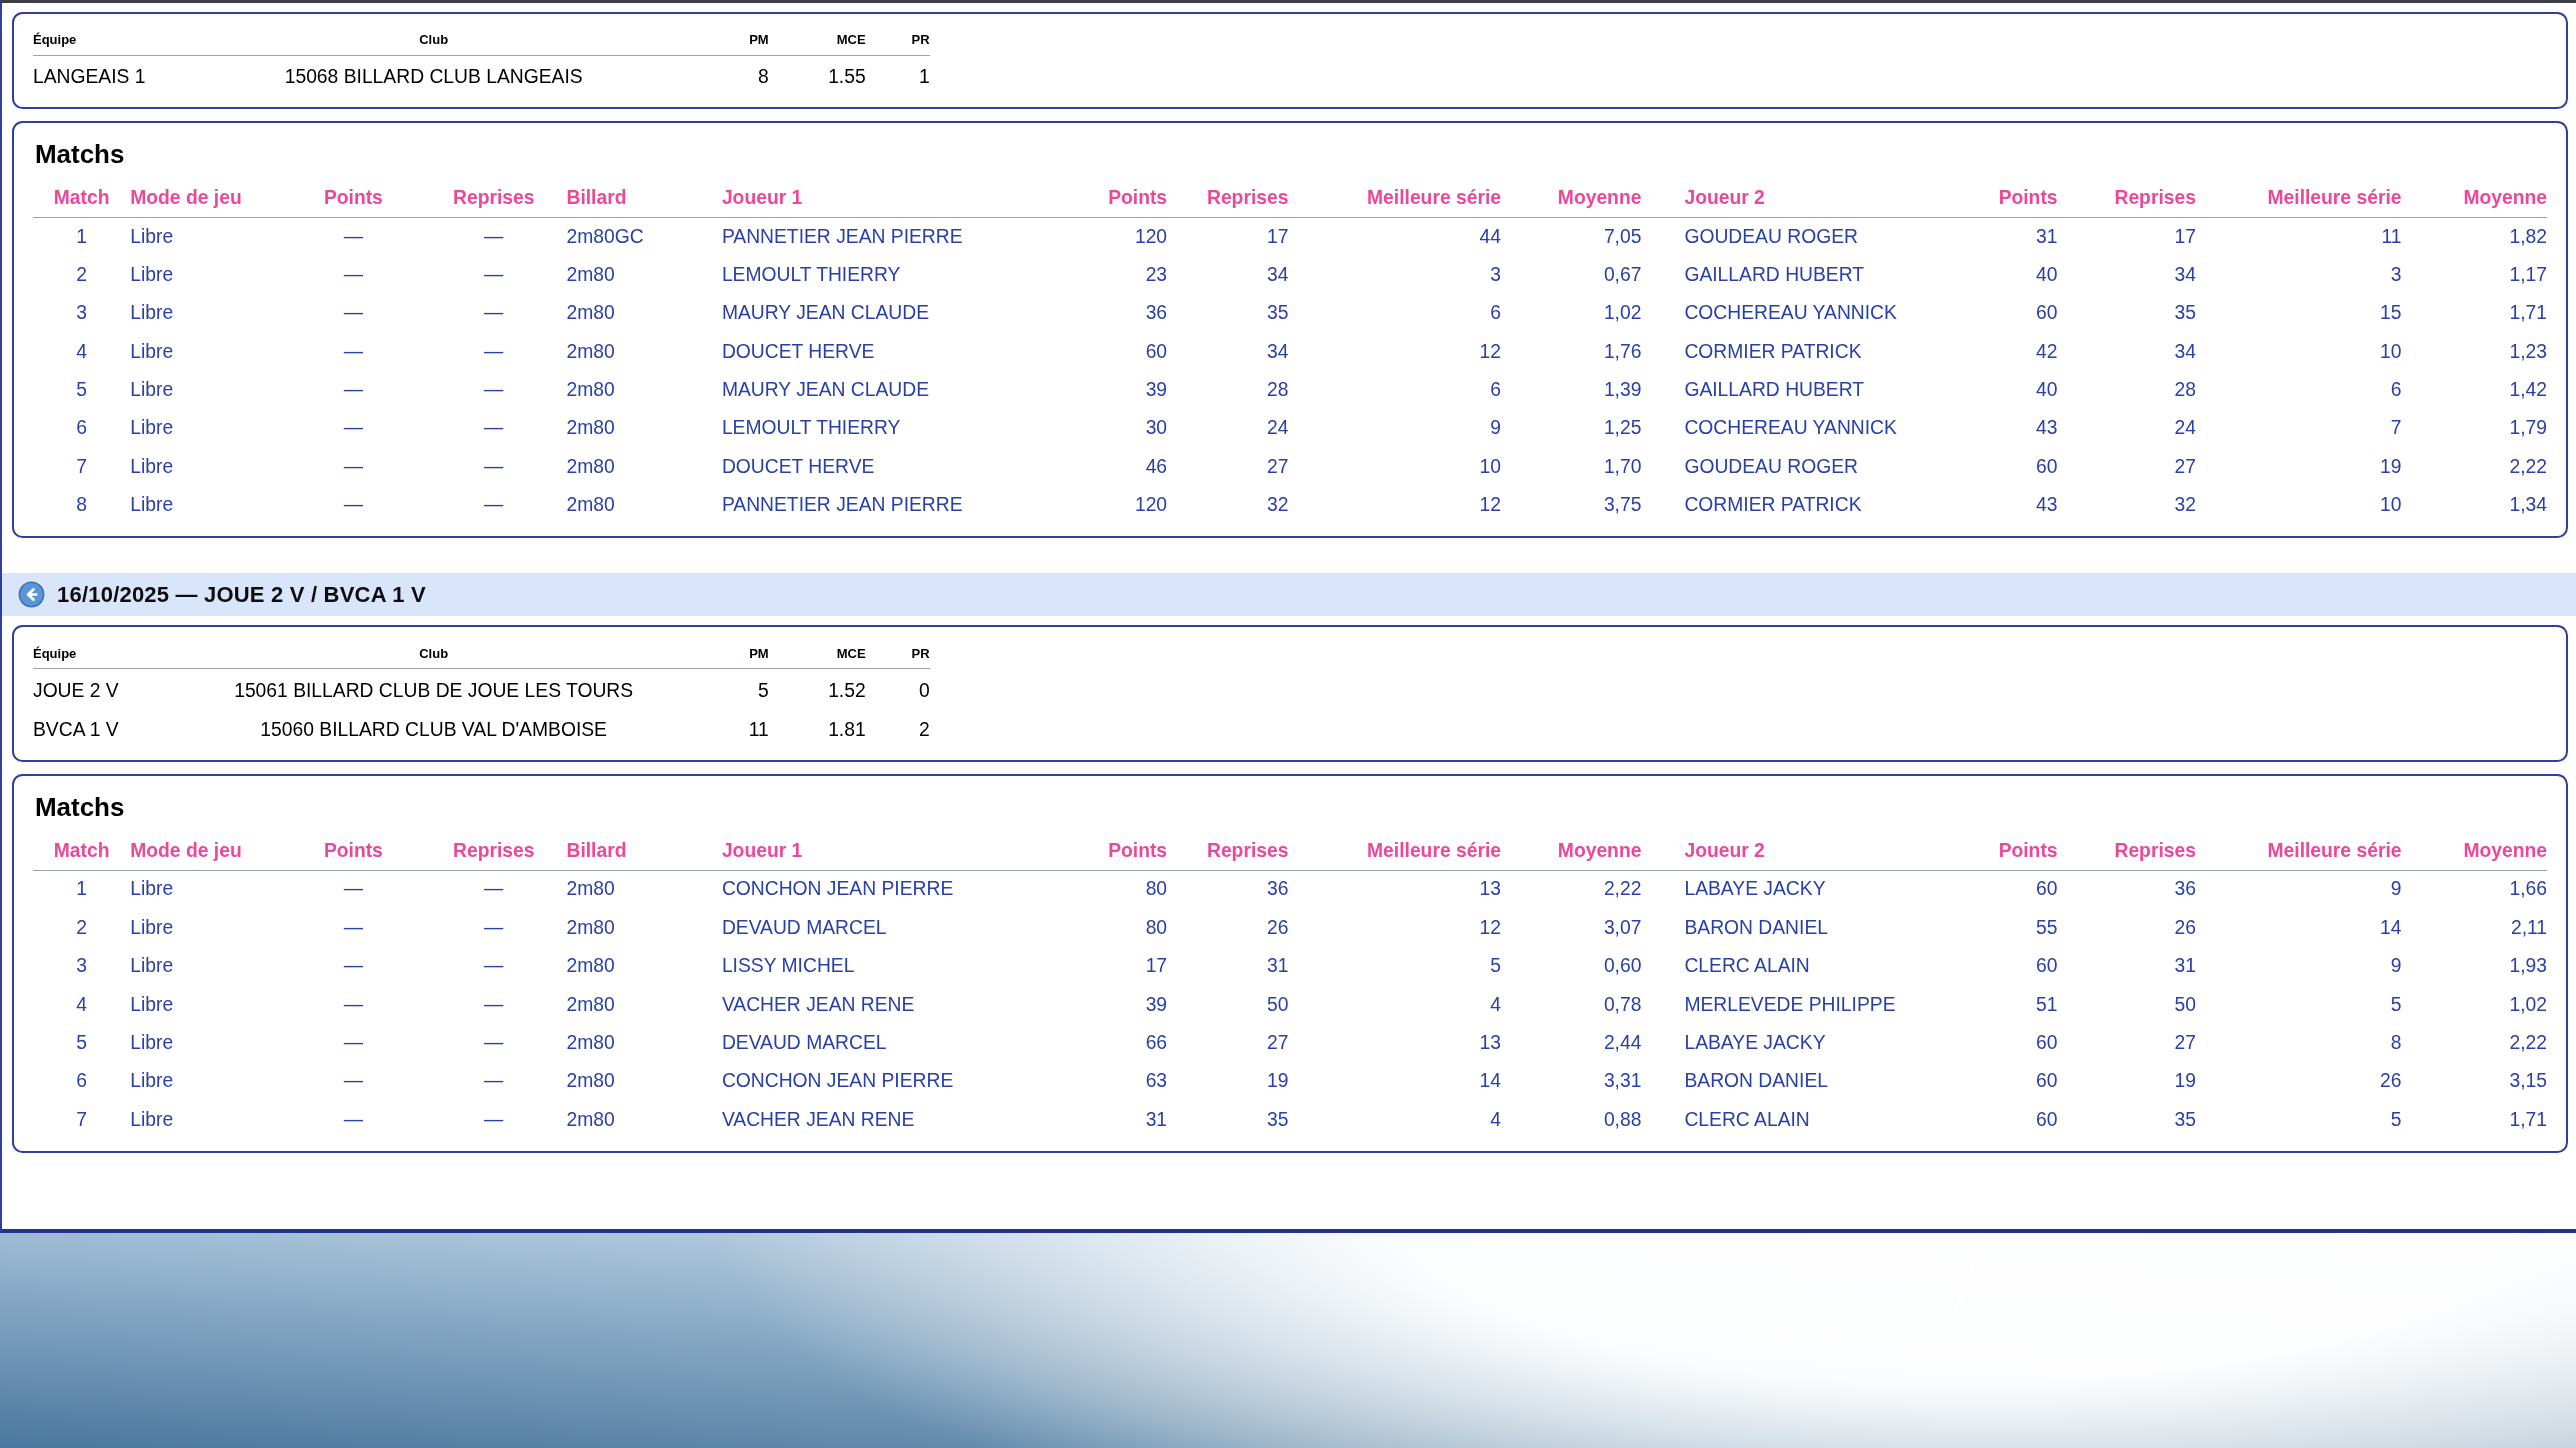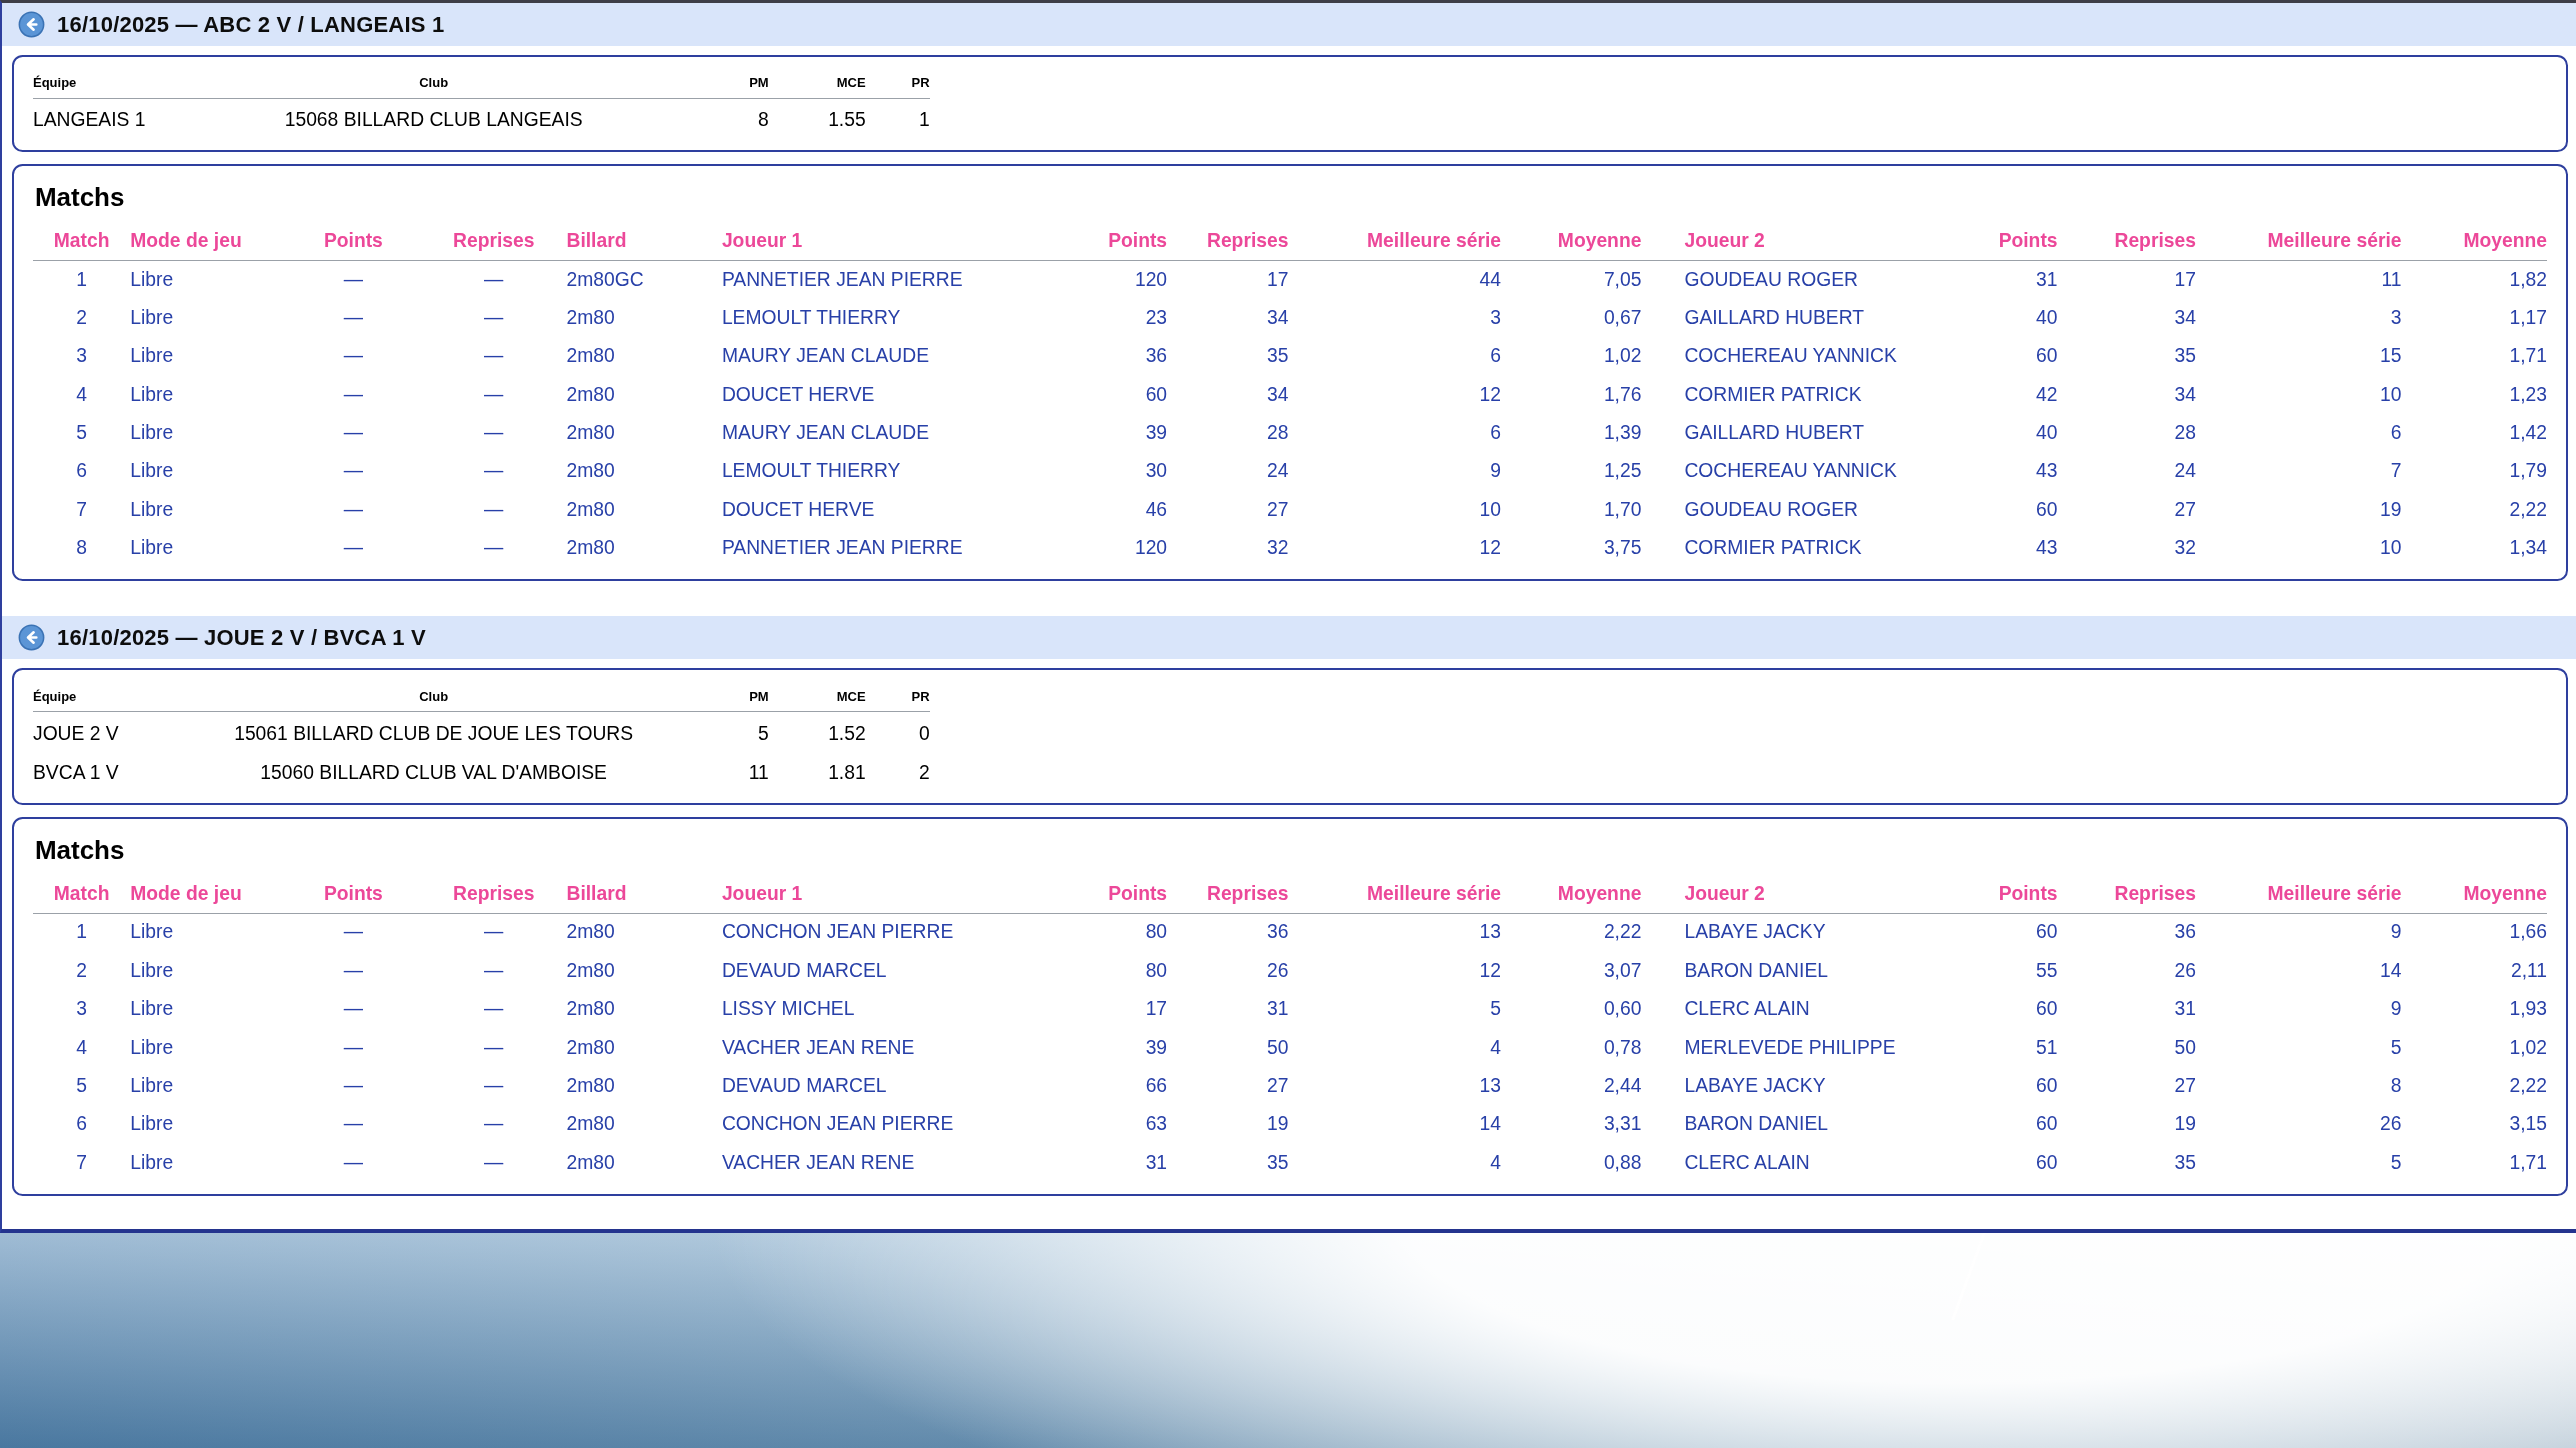--- a/index.html
+++ b/index.html
@@ -64,29 +64,20 @@
     background:rgba(255,255,255,.9);transform:rotate(20deg);transform-origin:top center;
   }
 </style>
 </head>
 <body>
 
 <div class="screen">
   <div class="content">
 
     <section class="day">
-      <div class="section-header">
-        <span class="back-icon">
-          <svg width="27" height="27" viewBox="0 0 28 28">
-            <circle cx="14" cy="14" r="12.6" fill="#5b95d6" stroke="#3a72b4" stroke-width="1.6"></circle>
-            <path d="M16.2 8.6 L10.4 14 L16.2 19.4 M11 14 H19" stroke="#ffffff" stroke-width="2.7" fill="none" stroke-linecap="round" stroke-linejoin="round"></path>
-          </svg>
-        </span>
-        <span class="section-title">16/10/2025 — ABC 2 V / LANGEAIS 1</span>
-      </div>
       <div class="panel team-panel">
         <table class="team-table">
           <thead>
               <tr>
                 <th>Équipe</th>
                 <th>Club</th>
                 <th class="num">PM</th>
                 <th class="num">MCE</th>
                 <th class="num">PR</th>
               </tr>

